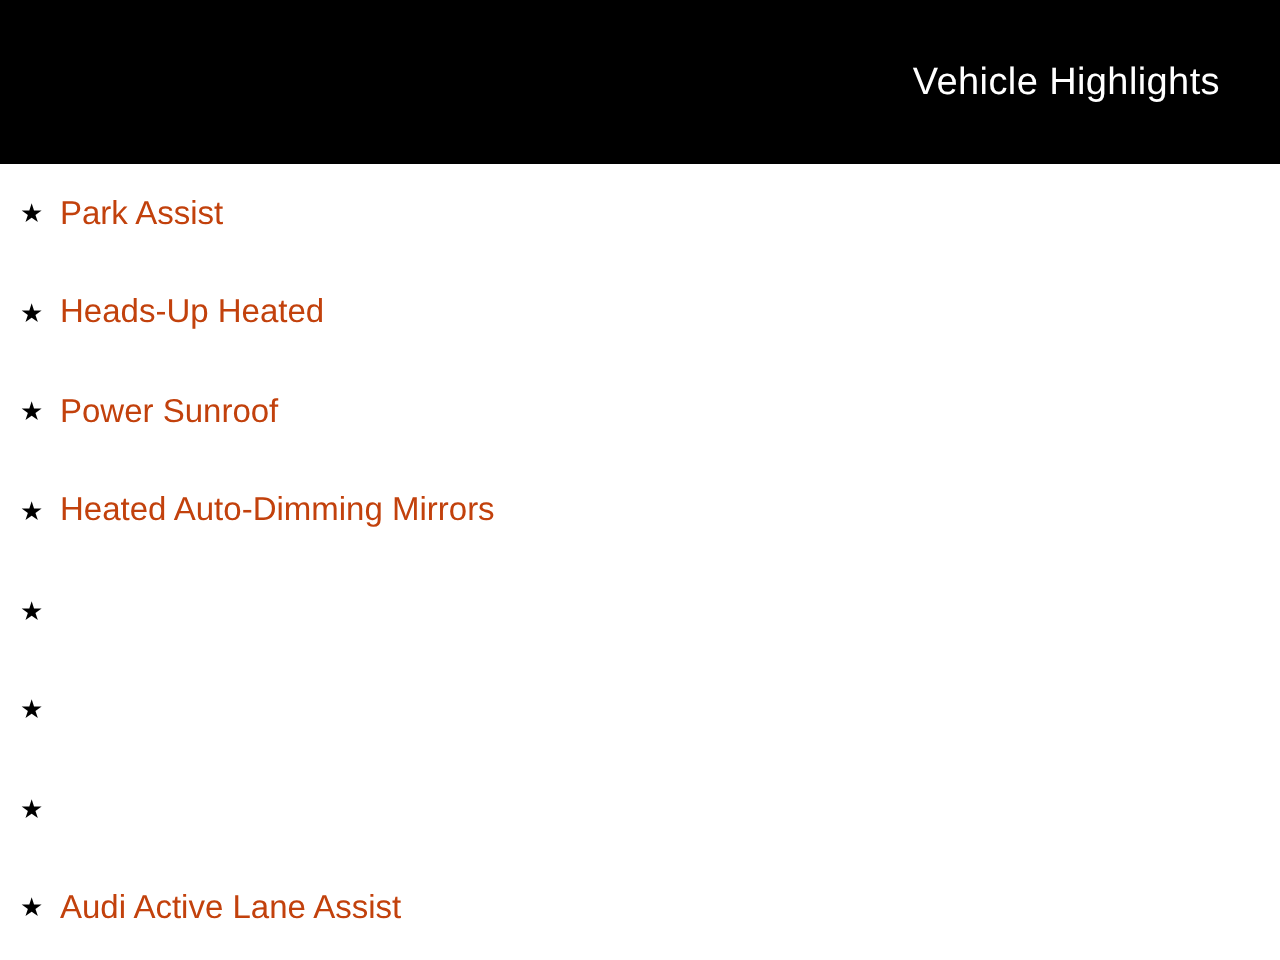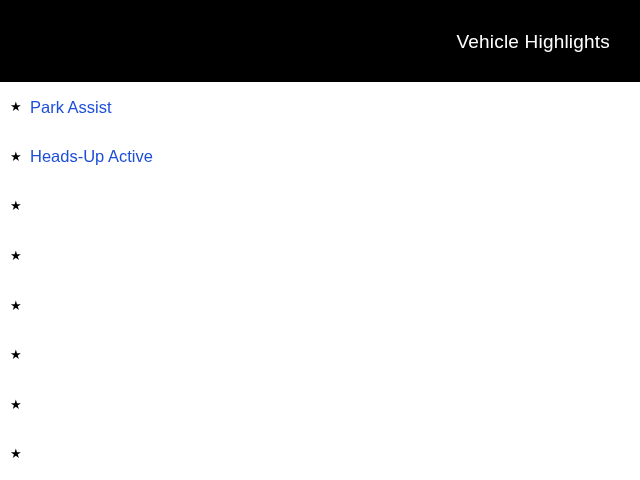--- a/index.html
+++ b/index.html
@@ -56,21 +56,21 @@
   }
   .hl-bullet {
     width: 16px;
     min-width: 16px;
     color: #000000;
     font-size: 13px;
     line-height: 1;
     text-align: left;
   }
   .hl-label {
-    color: #1d4ed8;
+    color: #c2410c;
     font-size: 16.5px;
     line-height: 1;
     padding-left: 4px;
     white-space: nowrap;
   }
 </style>
 </head>
 <body>
 
 <div class="page">
@@ -82,43 +82,46 @@
   <div class="content">
     <ul class="hl-list">
 
       <li class="hl-item">
         <span class="hl-bullet">★</span>
         <span class="hl-label">Park Assist</span>
       </li>
 
       <li class="hl-item">
         <span class="hl-bullet">★</span>
-        <span class="hl-label">Heads-Up Active</span>
+        <span class="hl-label">Heads-Up Heated</span>
+      </li>
+
+      <li class="hl-item">
+        <span class="hl-bullet">★</span>
+        <span class="hl-label">Power Sunroof</span>
+      </li>
+
+      <li class="hl-item">
+        <span class="hl-bullet">★</span>
+        <span class="hl-label">Heated Auto-Dimming Mirrors</span>
       </li>
 
       <li class="hl-item">
         <span class="hl-bullet">★</span>
       </li>
 
       <li class="hl-item">
         <span class="hl-bullet">★</span>
       </li>
 
       <li class="hl-item">
         <span class="hl-bullet">★</span>
       </li>
 
       <li class="hl-item">
         <span class="hl-bullet">★</span>
-      </li>
-
-      <li class="hl-item">
-        <span class="hl-bullet">★</span>
-      </li>
-
-      <li class="hl-item">
-        <span class="hl-bullet">★</span>
+        <span class="hl-label">Audi Active Lane Assist</span>
       </li>
 
     </ul>
   </div>
 
 </div>
 
 </body></html>

